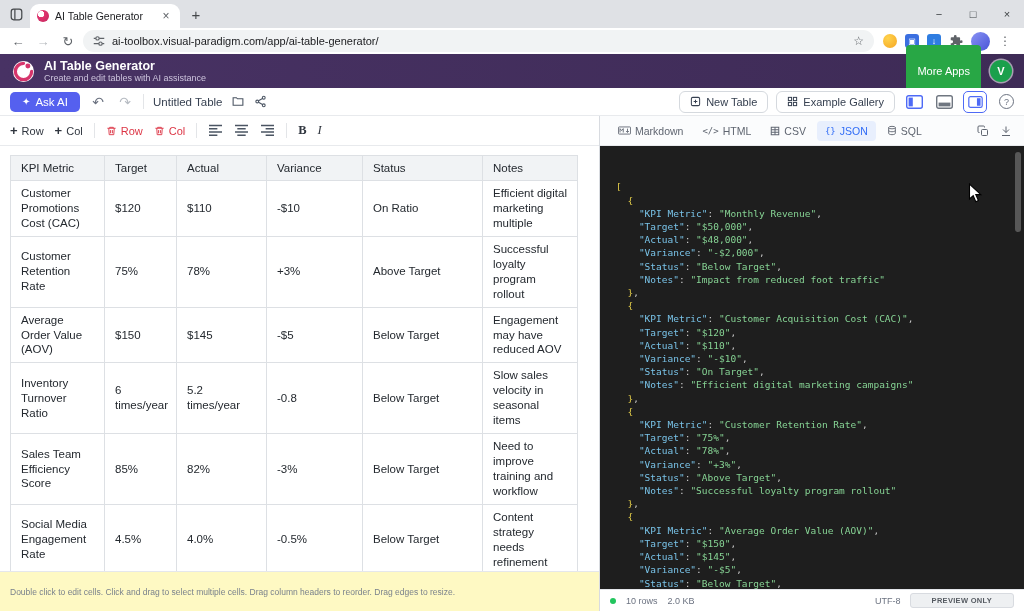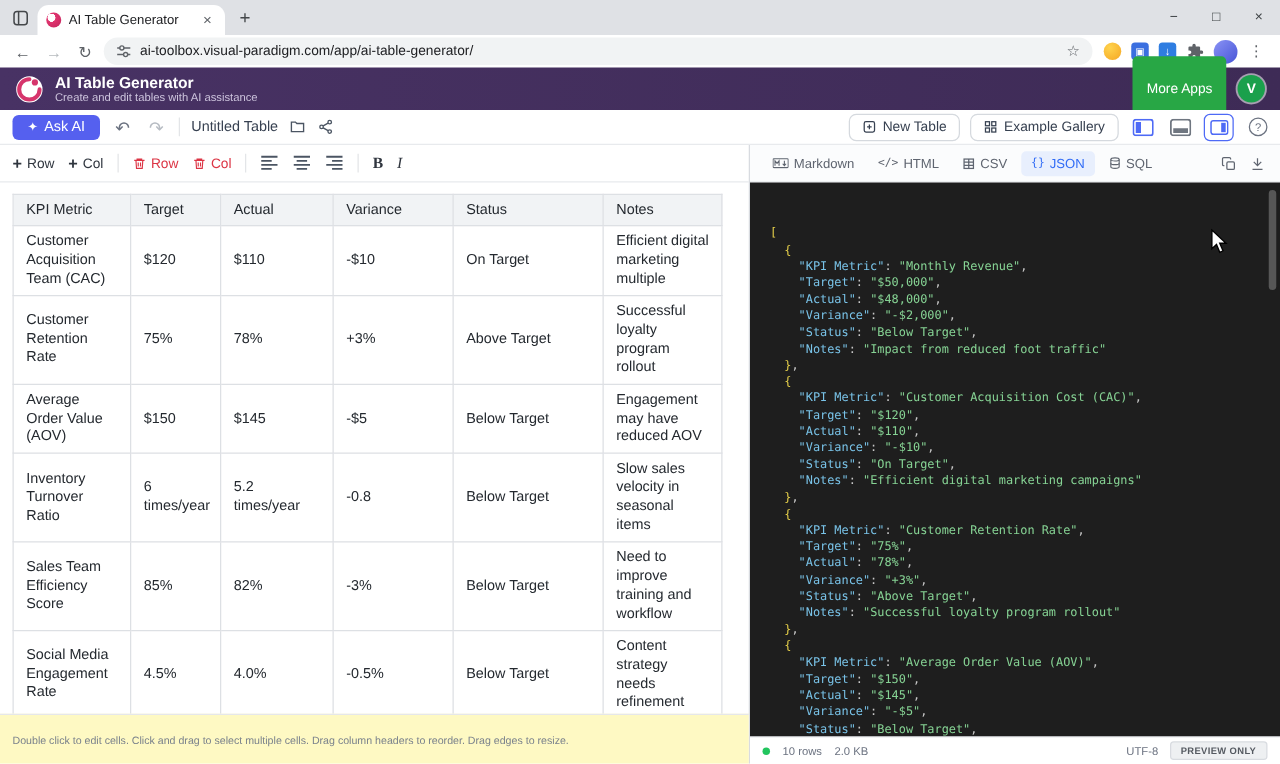--- a/index.html
+++ b/index.html
@@ -88,21 +88,21 @@
   .cl { white-space:pre; }
   .cl .k { color:#79c3e8; }
   .cl .v { color:#86d394; }
   .cl .b { color:#e6d04a; }
   .cl .p { color:#c8c8c8; }
   .code-scrollbar { position:absolute; right:3px; top:6px; width:6px; height:80px; background:#575757; border-radius:3px; }
 
   .status-bar { height:22px; background:#ffffff; border-top:1px solid #e5e7eb; display:flex; align-items:center; padding:0 10px; gap:10px; font-size:9px; color:#6b7280; flex:0 0 auto; }
   .green-dot { width:6px; height:6px; border-radius:50%; background:#22c55e; }
   .sb-right { margin-left:auto; display:flex; align-items:center; gap:9px; }
-  .preview-badge { font-size:7.5px; font-weight:bold; letter-spacing:.3px; color:#555a61; background:#eef0f2; border:1px solid #d8dbe0; border-radius:3px; padding:2px 8px; }
+  .preview-badge { font-size:7.5px; font-weight:bold; letter-spacing:.3px; color:#555a61; background:#eef0f2; border:1px solid #d8dbe0; border-radius:3px; padding:2px 21px; }
 
   .mouse-cursor { position:absolute; left:968px; top:183px; z-index:60; pointer-events:none; }
 </style>
 </head>
 <body>
 
 <div class="screen">
 
   <div class="tabstrip">
     <div class="ts-icon">
@@ -276,25 +276,25 @@
                 <th>KPI Metric</th>
                 <th>Target</th>
                 <th>Actual</th>
                 <th>Variance</th>
                 <th>Status</th>
                 <th>Notes</th>
               </tr>
             </thead>
           <tbody>
               <tr>
-                <td>Customer Acquisition Team (CAC)</td>
+                <td>Customer Promotions Cost (CAC)</td>
                 <td>$120</td>
                 <td>$110</td>
                 <td>-$10</td>
-                <td>On Target</td>
+                <td>On Ratio</td>
                 <td>Efficient digital marketing multiple</td>
               </tr>
               <tr>
                 <td>Customer Retention Rate</td>
                 <td>75%</td>
                 <td>78%</td>
                 <td>+3%</td>
                 <td>Above Target</td>
                 <td>Successful loyalty program rollout</td>
               </tr>

